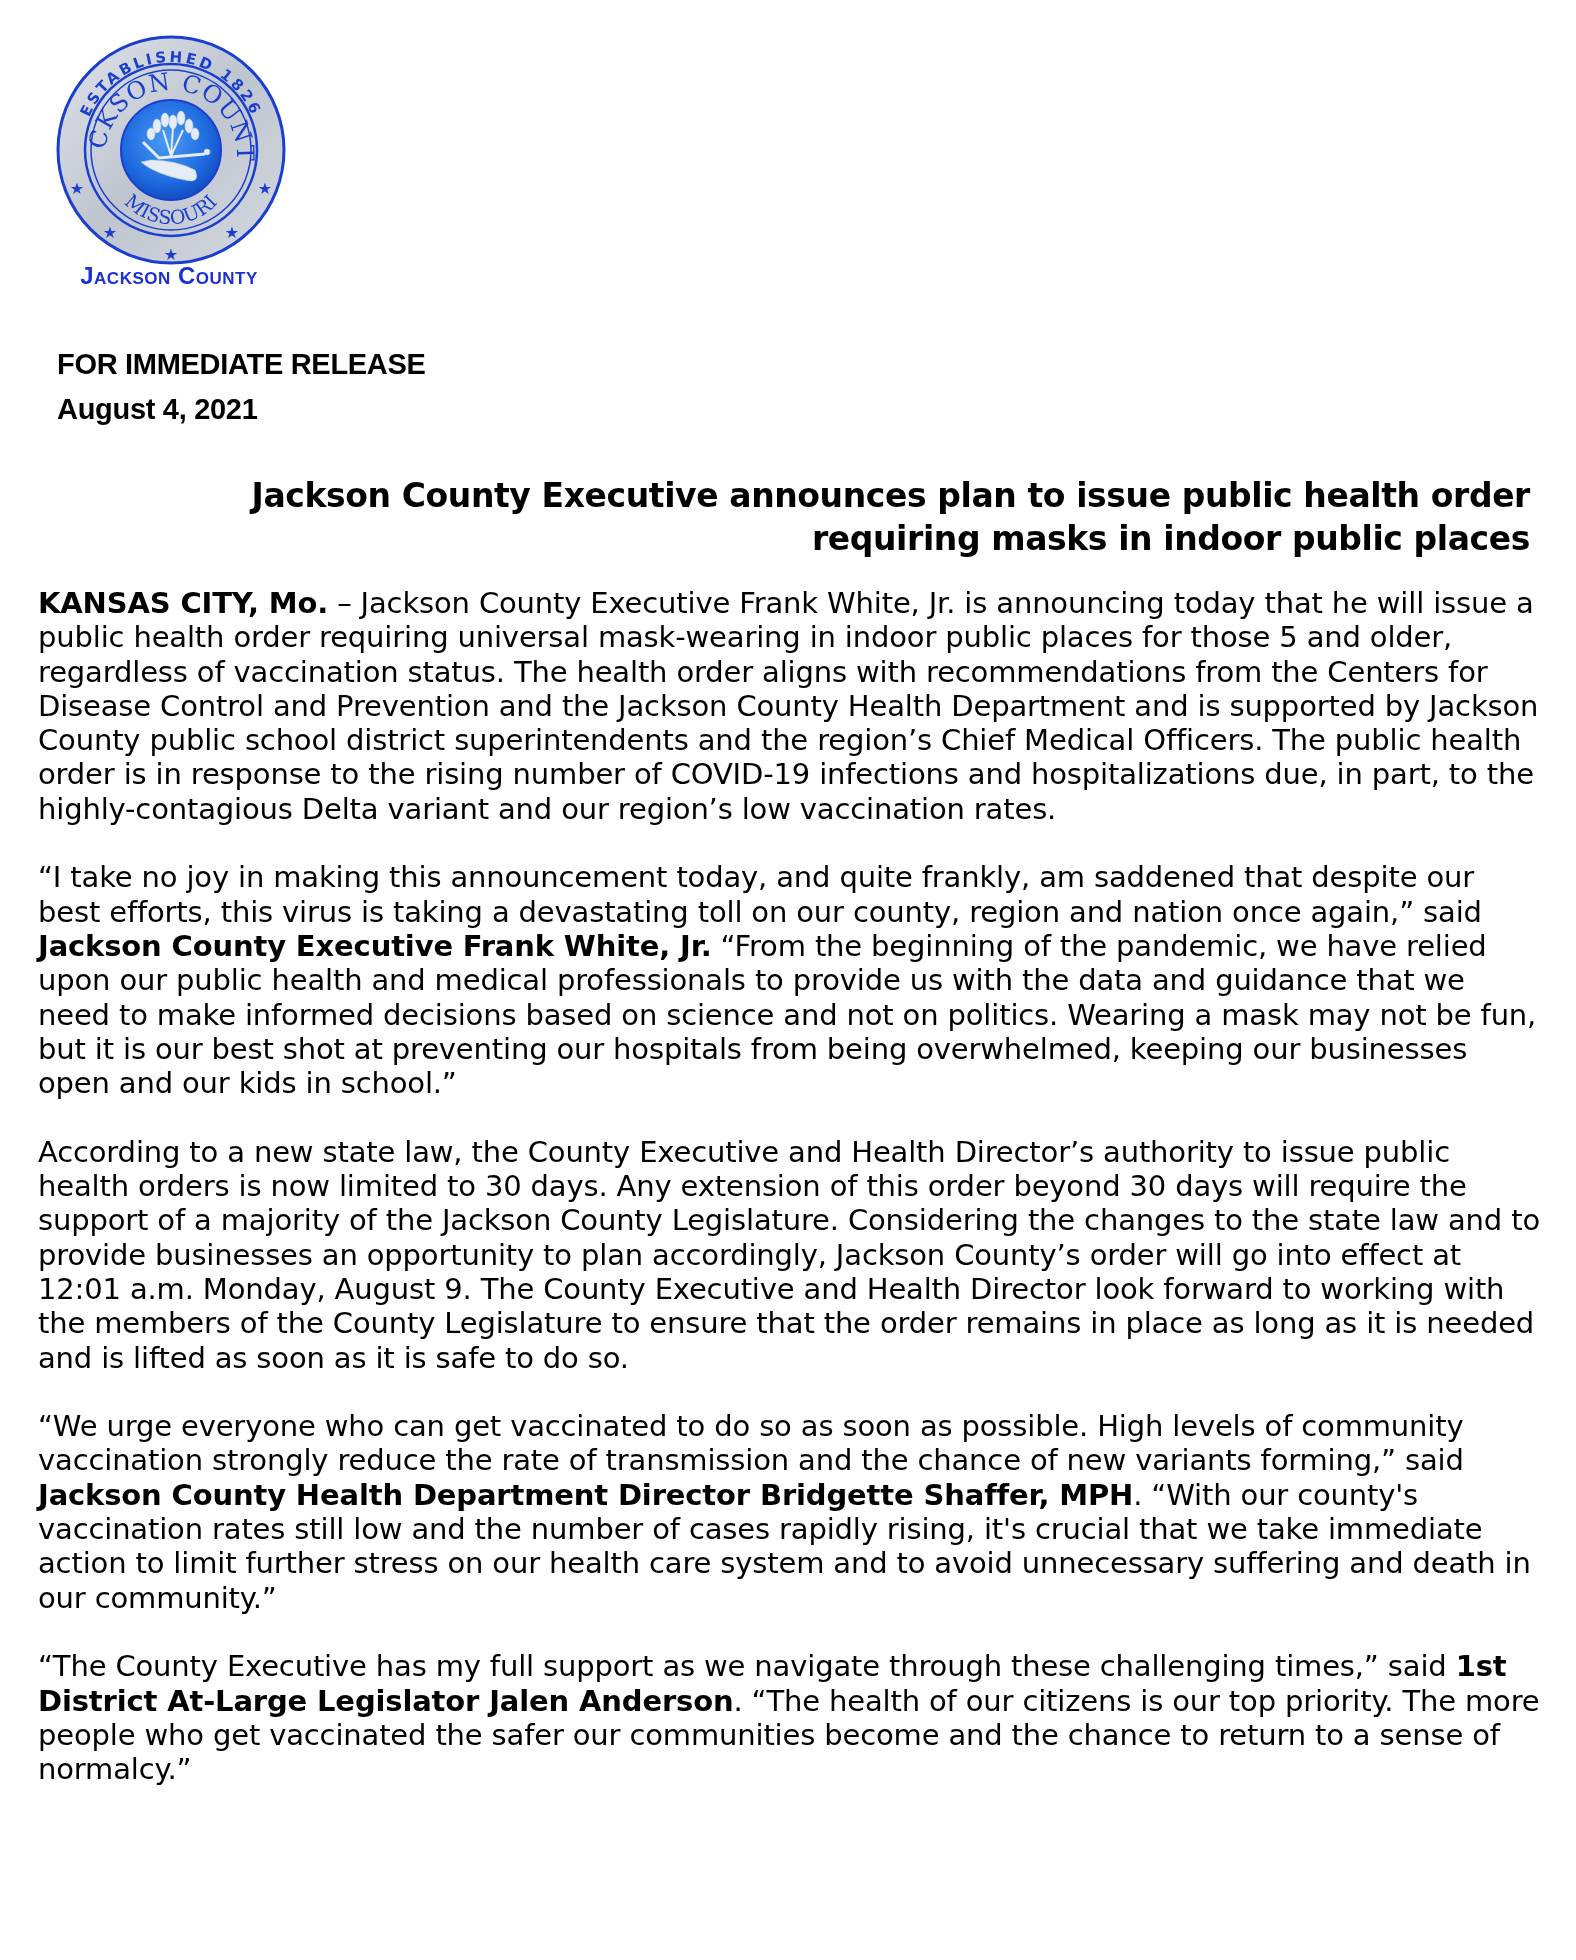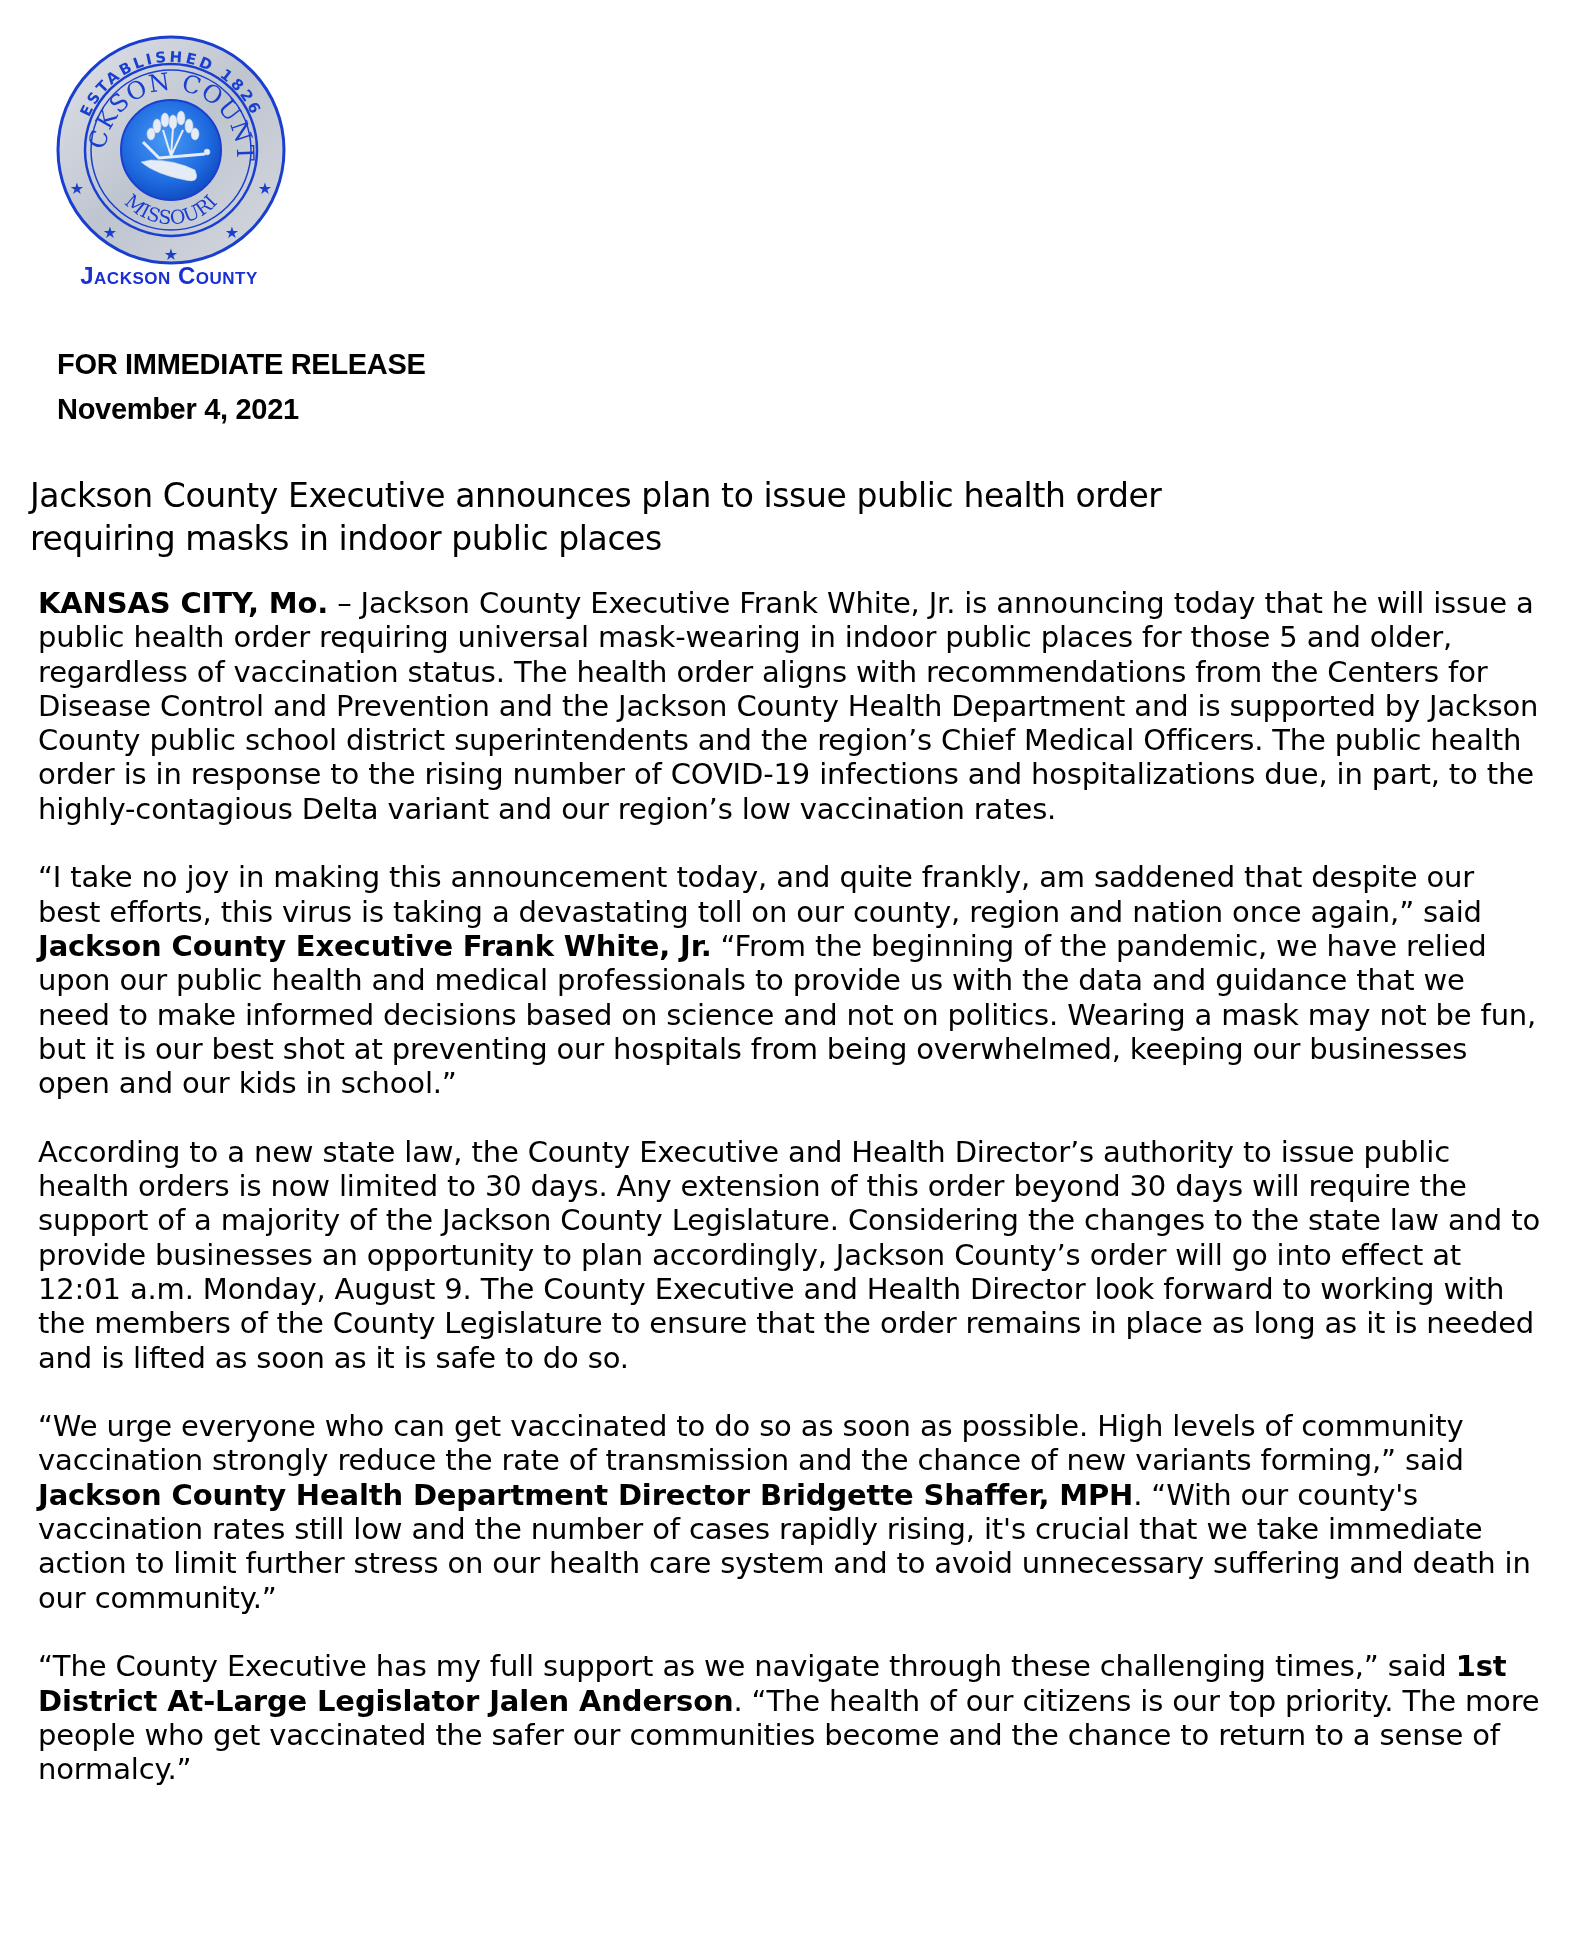--- a/index.html
+++ b/index.html
@@ -3,22 +3,22 @@
 <meta charset="utf-8">
 <style>
   html, body { margin:0; padding:0; background:#ffffff; }
   body { width:1576px; height:1960px; position:relative; overflow:hidden; color:#000; }
   .seal { position:absolute; left:55px; top:34px; width:232px; height:232px; }
   .seal-label { position:absolute; left:64px; top:262px; width:210px; text-align:center;
     font-family:"Liberation Sans", sans-serif; font-weight:bold; color:#1a2fd4;
     font-size:24px; font-variant:small-caps; letter-spacing:0.5px; }
   .release { position:absolute; left:30px; top:342px; font-family:"Liberation Sans", sans-serif;
     font-weight:bold; font-size:29px; line-height:45px; letter-spacing:-0.3px;margin-left:27px; }
-  .title { position:absolute; left:30px; top:474px; width:1500px; text-align:left;
-    font-family:"DejaVu Sans", sans-serif; font-weight:normal; font-size:33px; line-height:43px;
+  .title { position:absolute; left:30px; top:474px; width:1500px; text-align:right;
+    font-family:"DejaVu Sans", sans-serif; font-weight:bold; font-size:33px; line-height:43px;
     letter-spacing:-0.4px; }
   .body { position:absolute; left:38px; top:586px; width:1505px;
     font-family:"DejaVu Sans", sans-serif; font-size:29px; line-height:34.3px; letter-spacing:-0.15px; }
   .body p { margin:0 0 34.3px 0; }
   .body b { font-weight:bold; }
 </style>
 </head>
 <body>
 
 <div class="seal">
@@ -72,21 +72,21 @@
       <text x="55" y="204">★</text>
       <text x="177" y="204">★</text>
       <text x="116" y="226">★</text>
     </g>
   </svg>
 </div>
 <div class="seal-label">Jackson County</div>
 
 <div class="release">
   <div>FOR IMMEDIATE RELEASE</div>
-  <div>November 4, 2021</div>
+  <div>August 4, 2021</div>
 </div>
 
 <div class="title">
   <div>Jackson County Executive announces plan to issue public health order</div>
   <div>requiring masks in indoor public places</div>
 </div>
 
 <div class="body">
   <p><b>KANSAS CITY, Mo.</b><span> – Jackson County Executive Frank White, Jr. is announcing today that he will issue a public health order requiring universal mask-wearing in indoor public places for those 5 and older, regardless of vaccination status. The health order aligns with recommendations from the Centers for Disease Control and Prevention and the Jackson County Health Department and is supported by Jackson County public school district superintendents and the region’s Chief Medical Officers. The public health order is in response to the rising number of COVID-19 infections and hospitalizations due, in part, to the highly-contagious Delta variant and our region’s low vaccination rates.</span></p>
   <p><span>“I take no joy in making this announcement today, and quite frankly, am saddened that despite our best efforts, this virus is taking a devastating toll on our county, region and nation once again,” said </span><b>Jackson County Executive Frank White, Jr.</b><span> “From the beginning of the pandemic, we have relied upon our public health and medical professionals to provide us with the data and guidance that we need to make informed decisions based on science and not on politics. Wearing a mask may not be fun, but it is our best shot at preventing our hospitals from being overwhelmed, keeping our businesses open and our kids in school.”</span></p>

